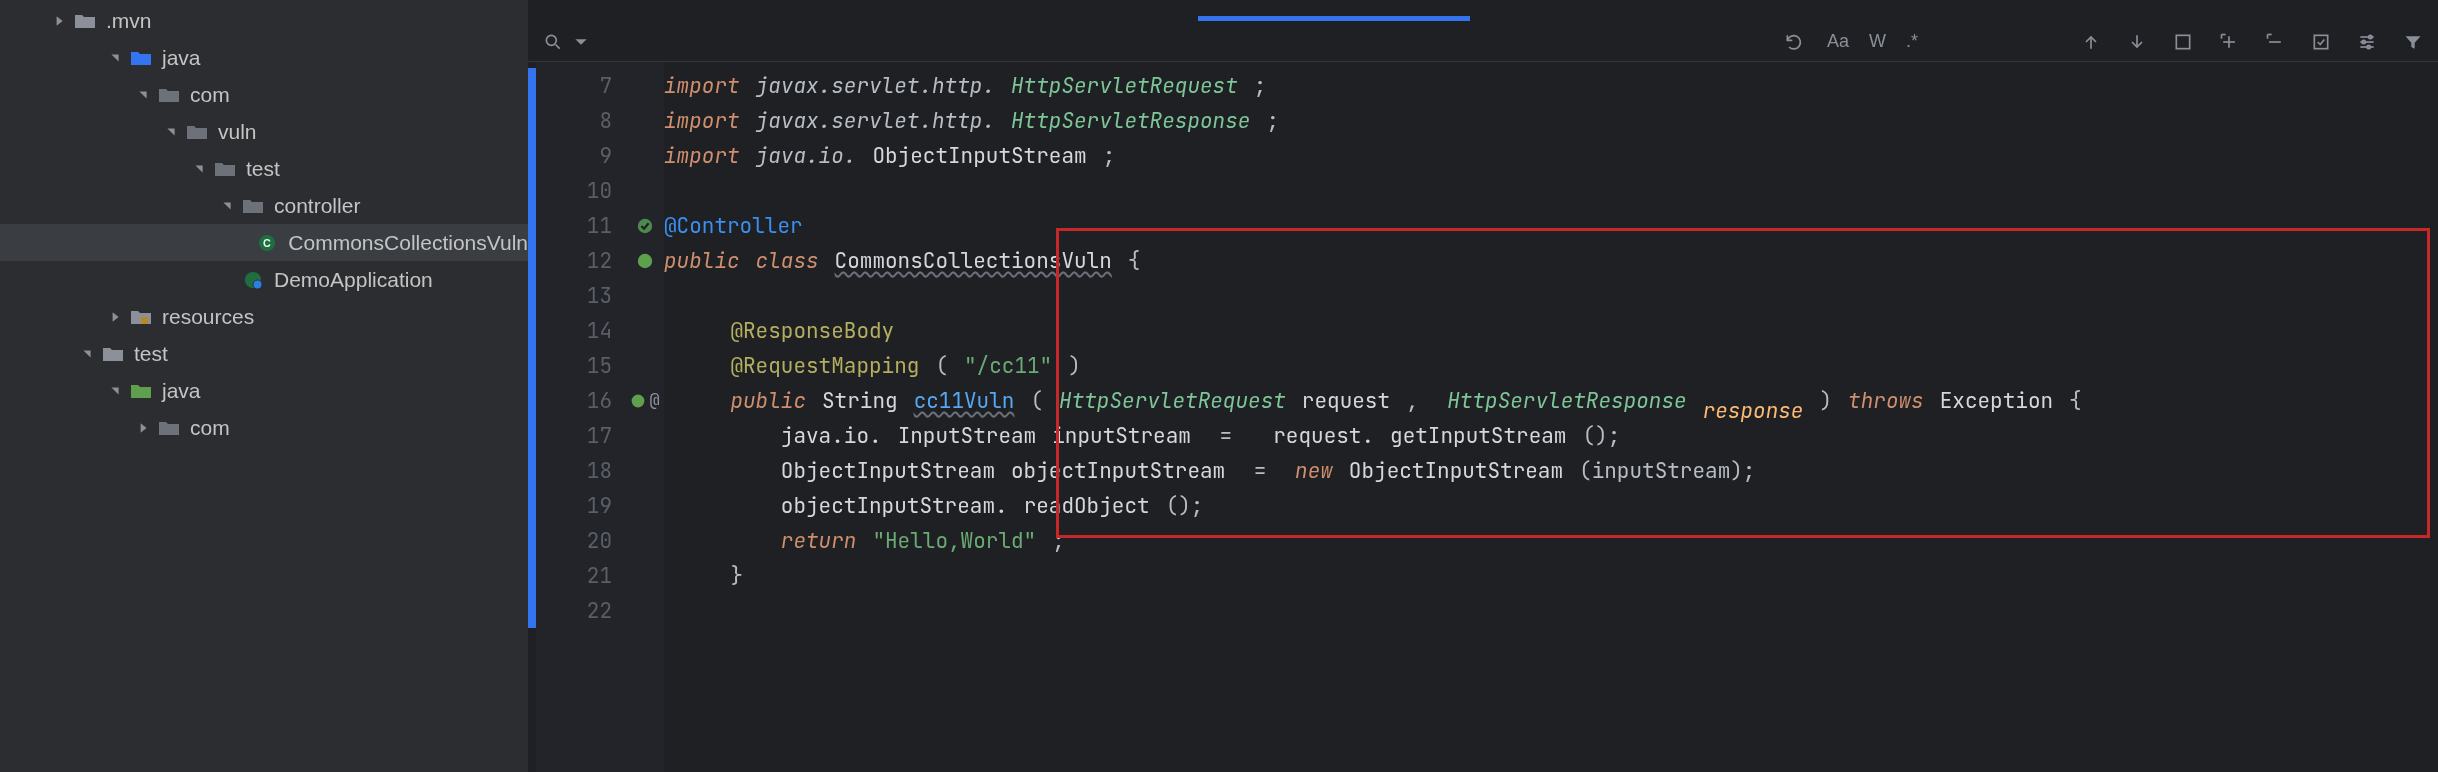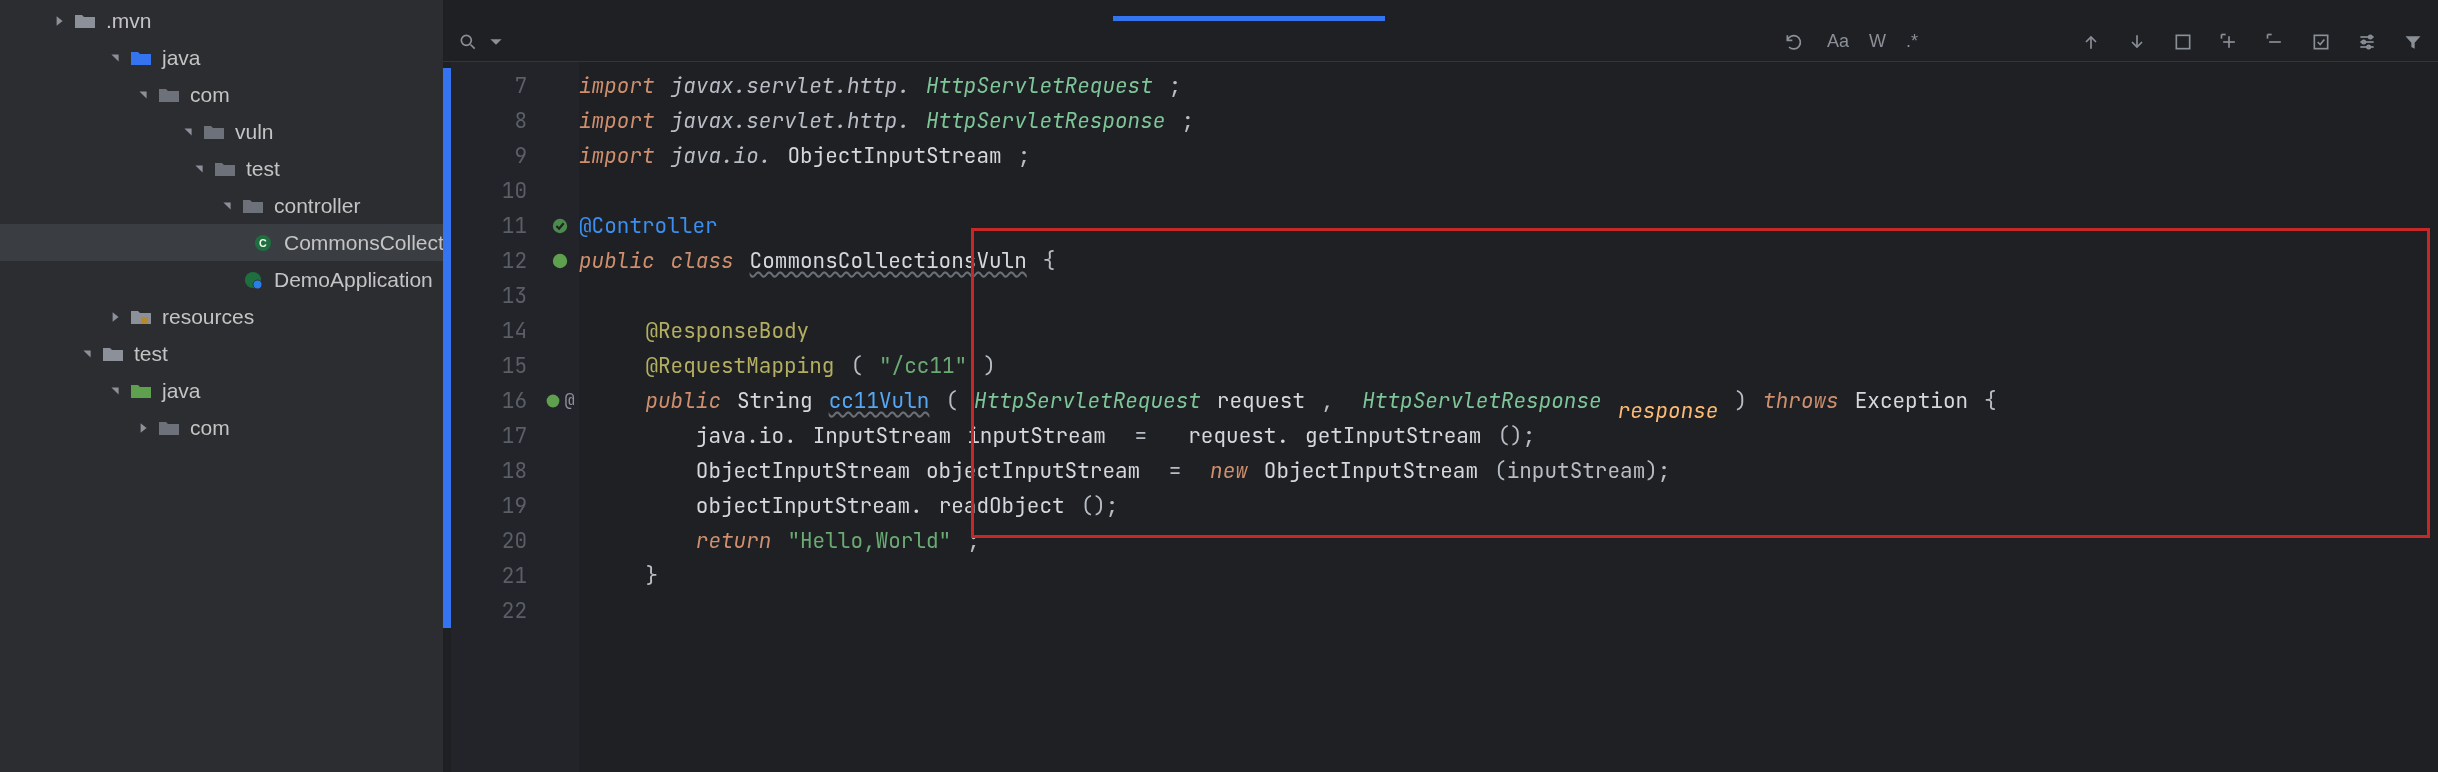--- a/index.html
+++ b/index.html
@@ -9,21 +9,21 @@
   color: #bcbcbc;
   width: 2438px;
   height: 772px;
   overflow: hidden;
   display: flex;
   font-size: 21px;
 }
 
 
 .sidebar {
-  width: 443px;
+  width: 528px;
   background: #2b2d30;
   overflow: hidden;
 }
 .tree {
   padding-top: 2px;
 }
 .tree-item {
   display: flex;
   align-items: center;
   height: 37px;
@@ -198,21 +198,21 @@
             <path d="M2 2 L8 2 L2 8 Z" transform="rotate(90 5 5)"></path>
           </svg>
         </span>
         <span class="folder-icon">
           <svg viewBox="0 0 22 18">
             <path d="M1 3 h7 l2 2 h11 v11 h-20 Z" fill="#6d717a"></path>
           </svg>
         </span>
         <span class="label">com</span>
       </div>
-      <div class="tree-item" style="padding-left: 162px; margin-left: 17px;">
+      <div class="tree-item" style="padding-left: 162px;">
         <span class="twisty">
           <svg viewBox="0 0 10 10" fill="#8c9099">
             <path d="M2 2 L8 2 L2 8 Z" transform="rotate(90 5 5)"></path>
           </svg>
         </span>
         <span class="folder-icon">
           <svg viewBox="0 0 22 18">
             <path d="M1 3 h7 l2 2 h11 v11 h-20 Z" fill="#6d717a"></path>
           </svg>
         </span>

